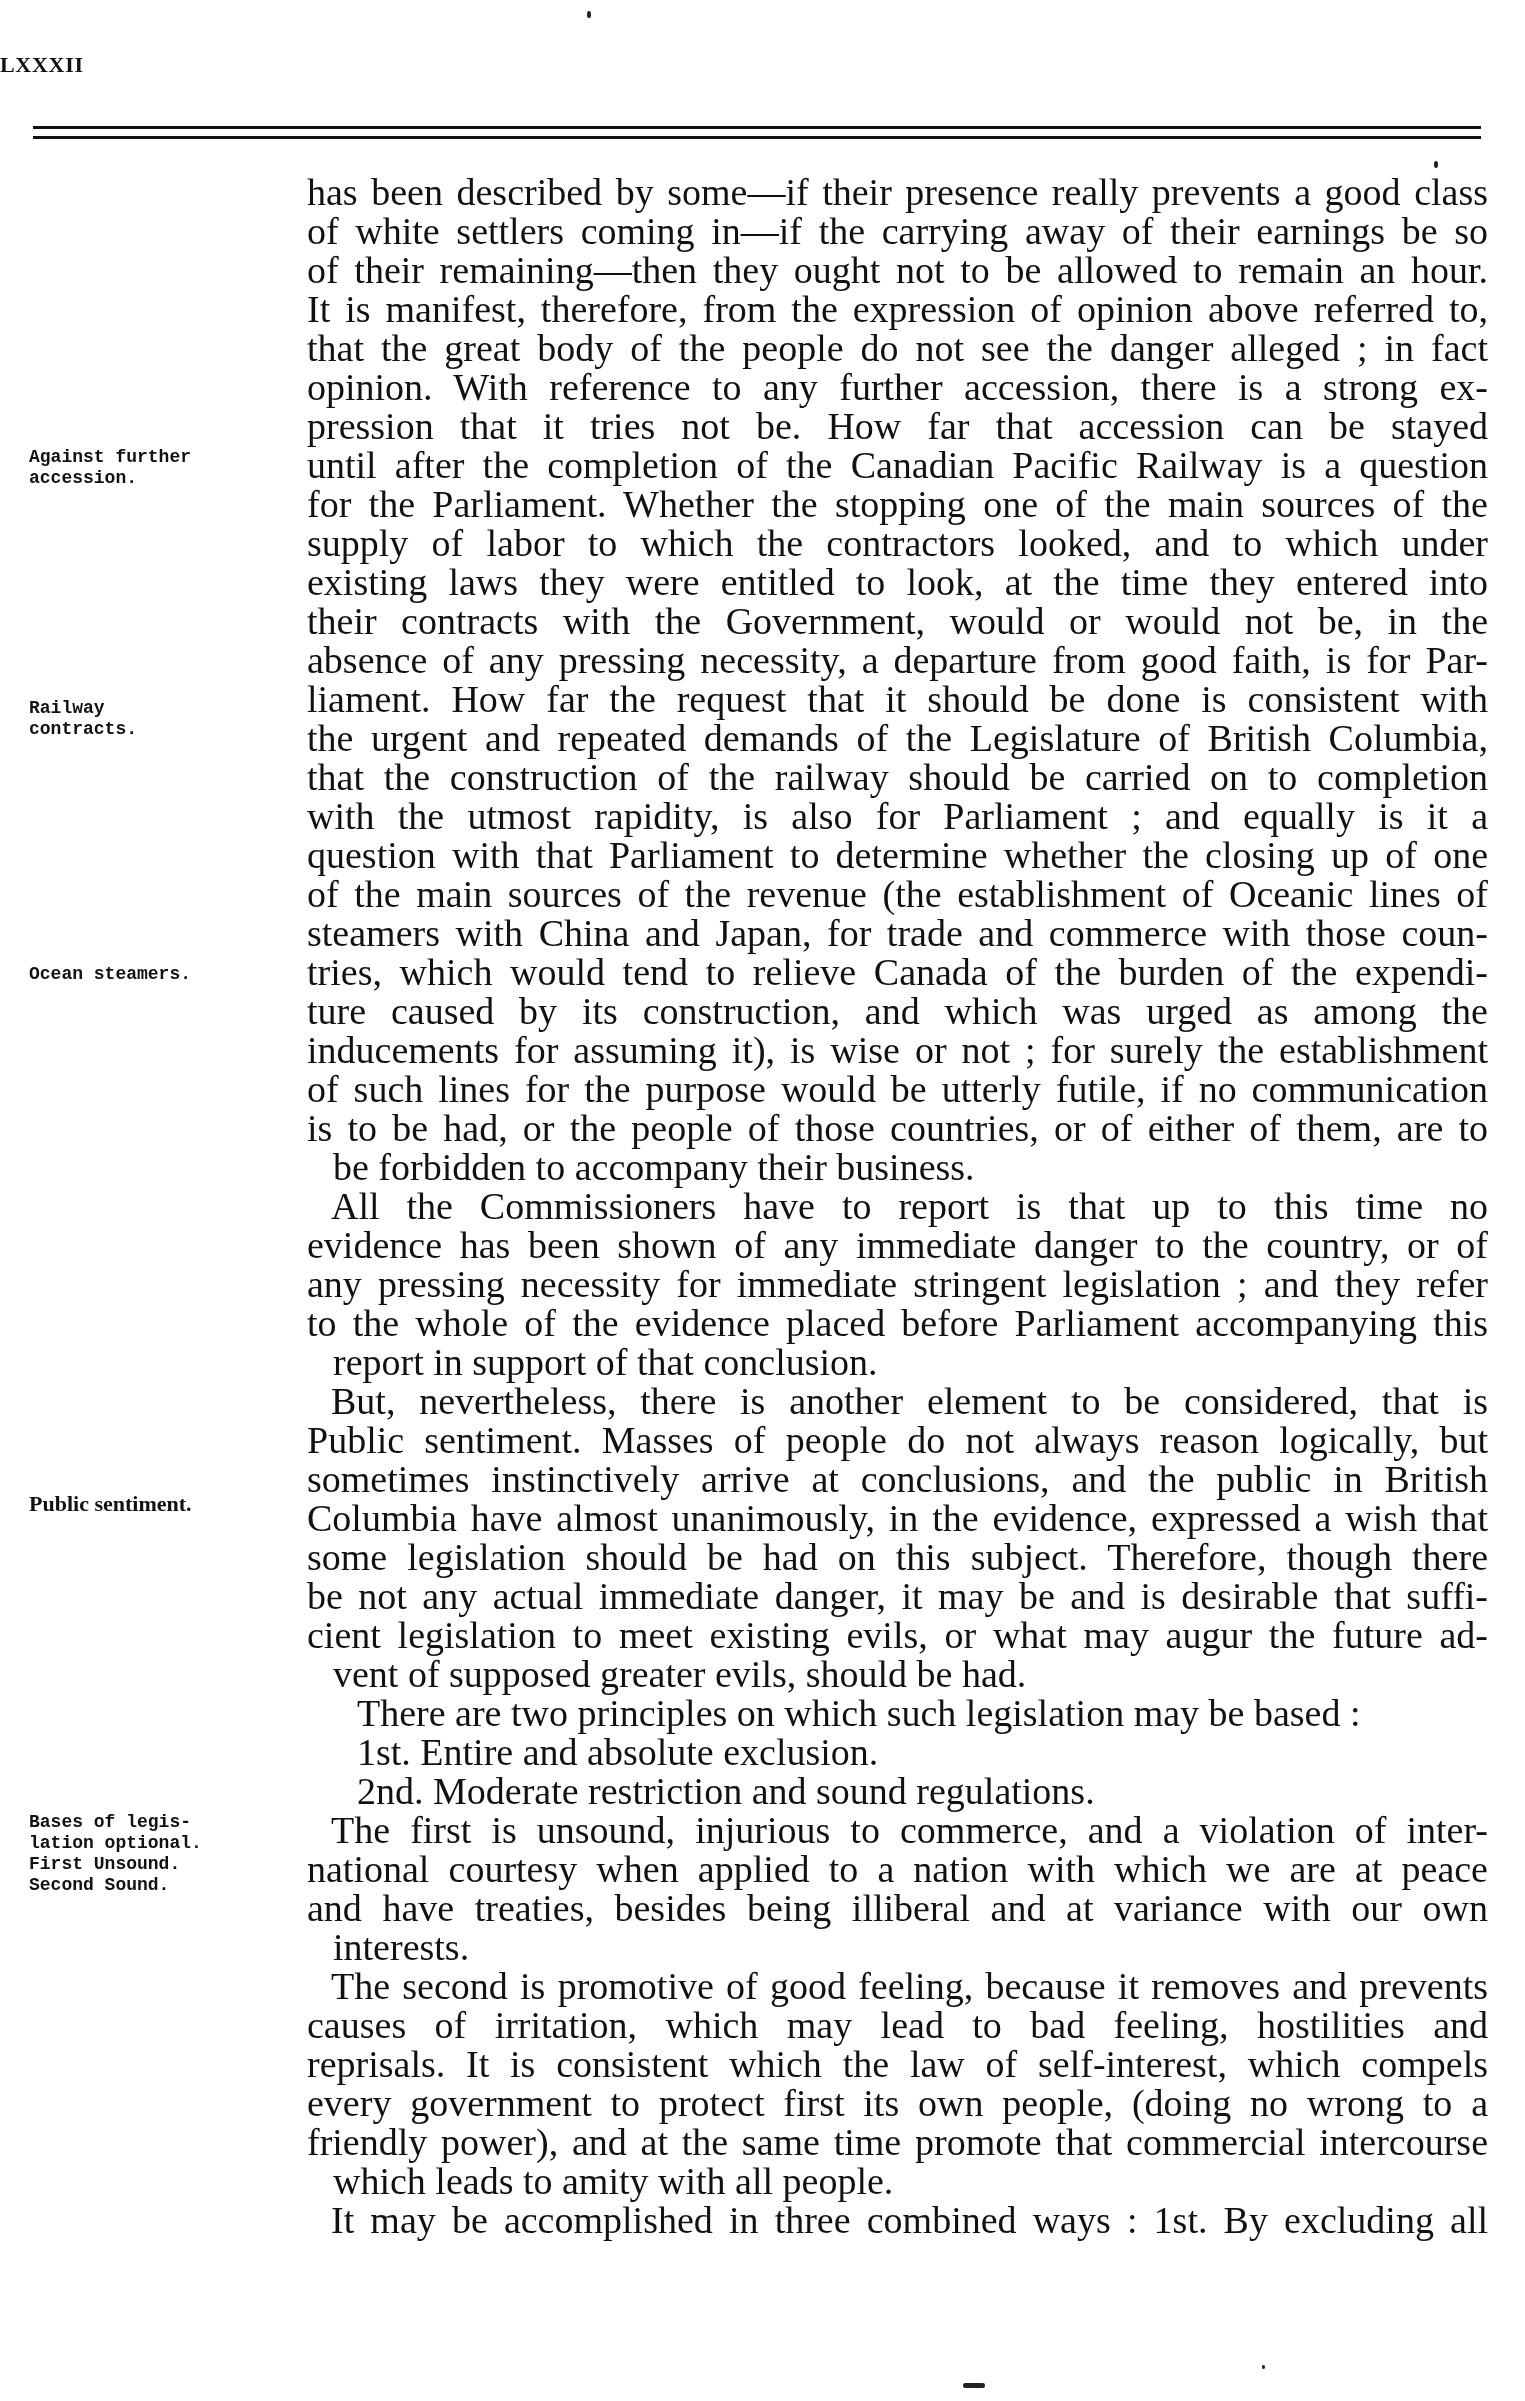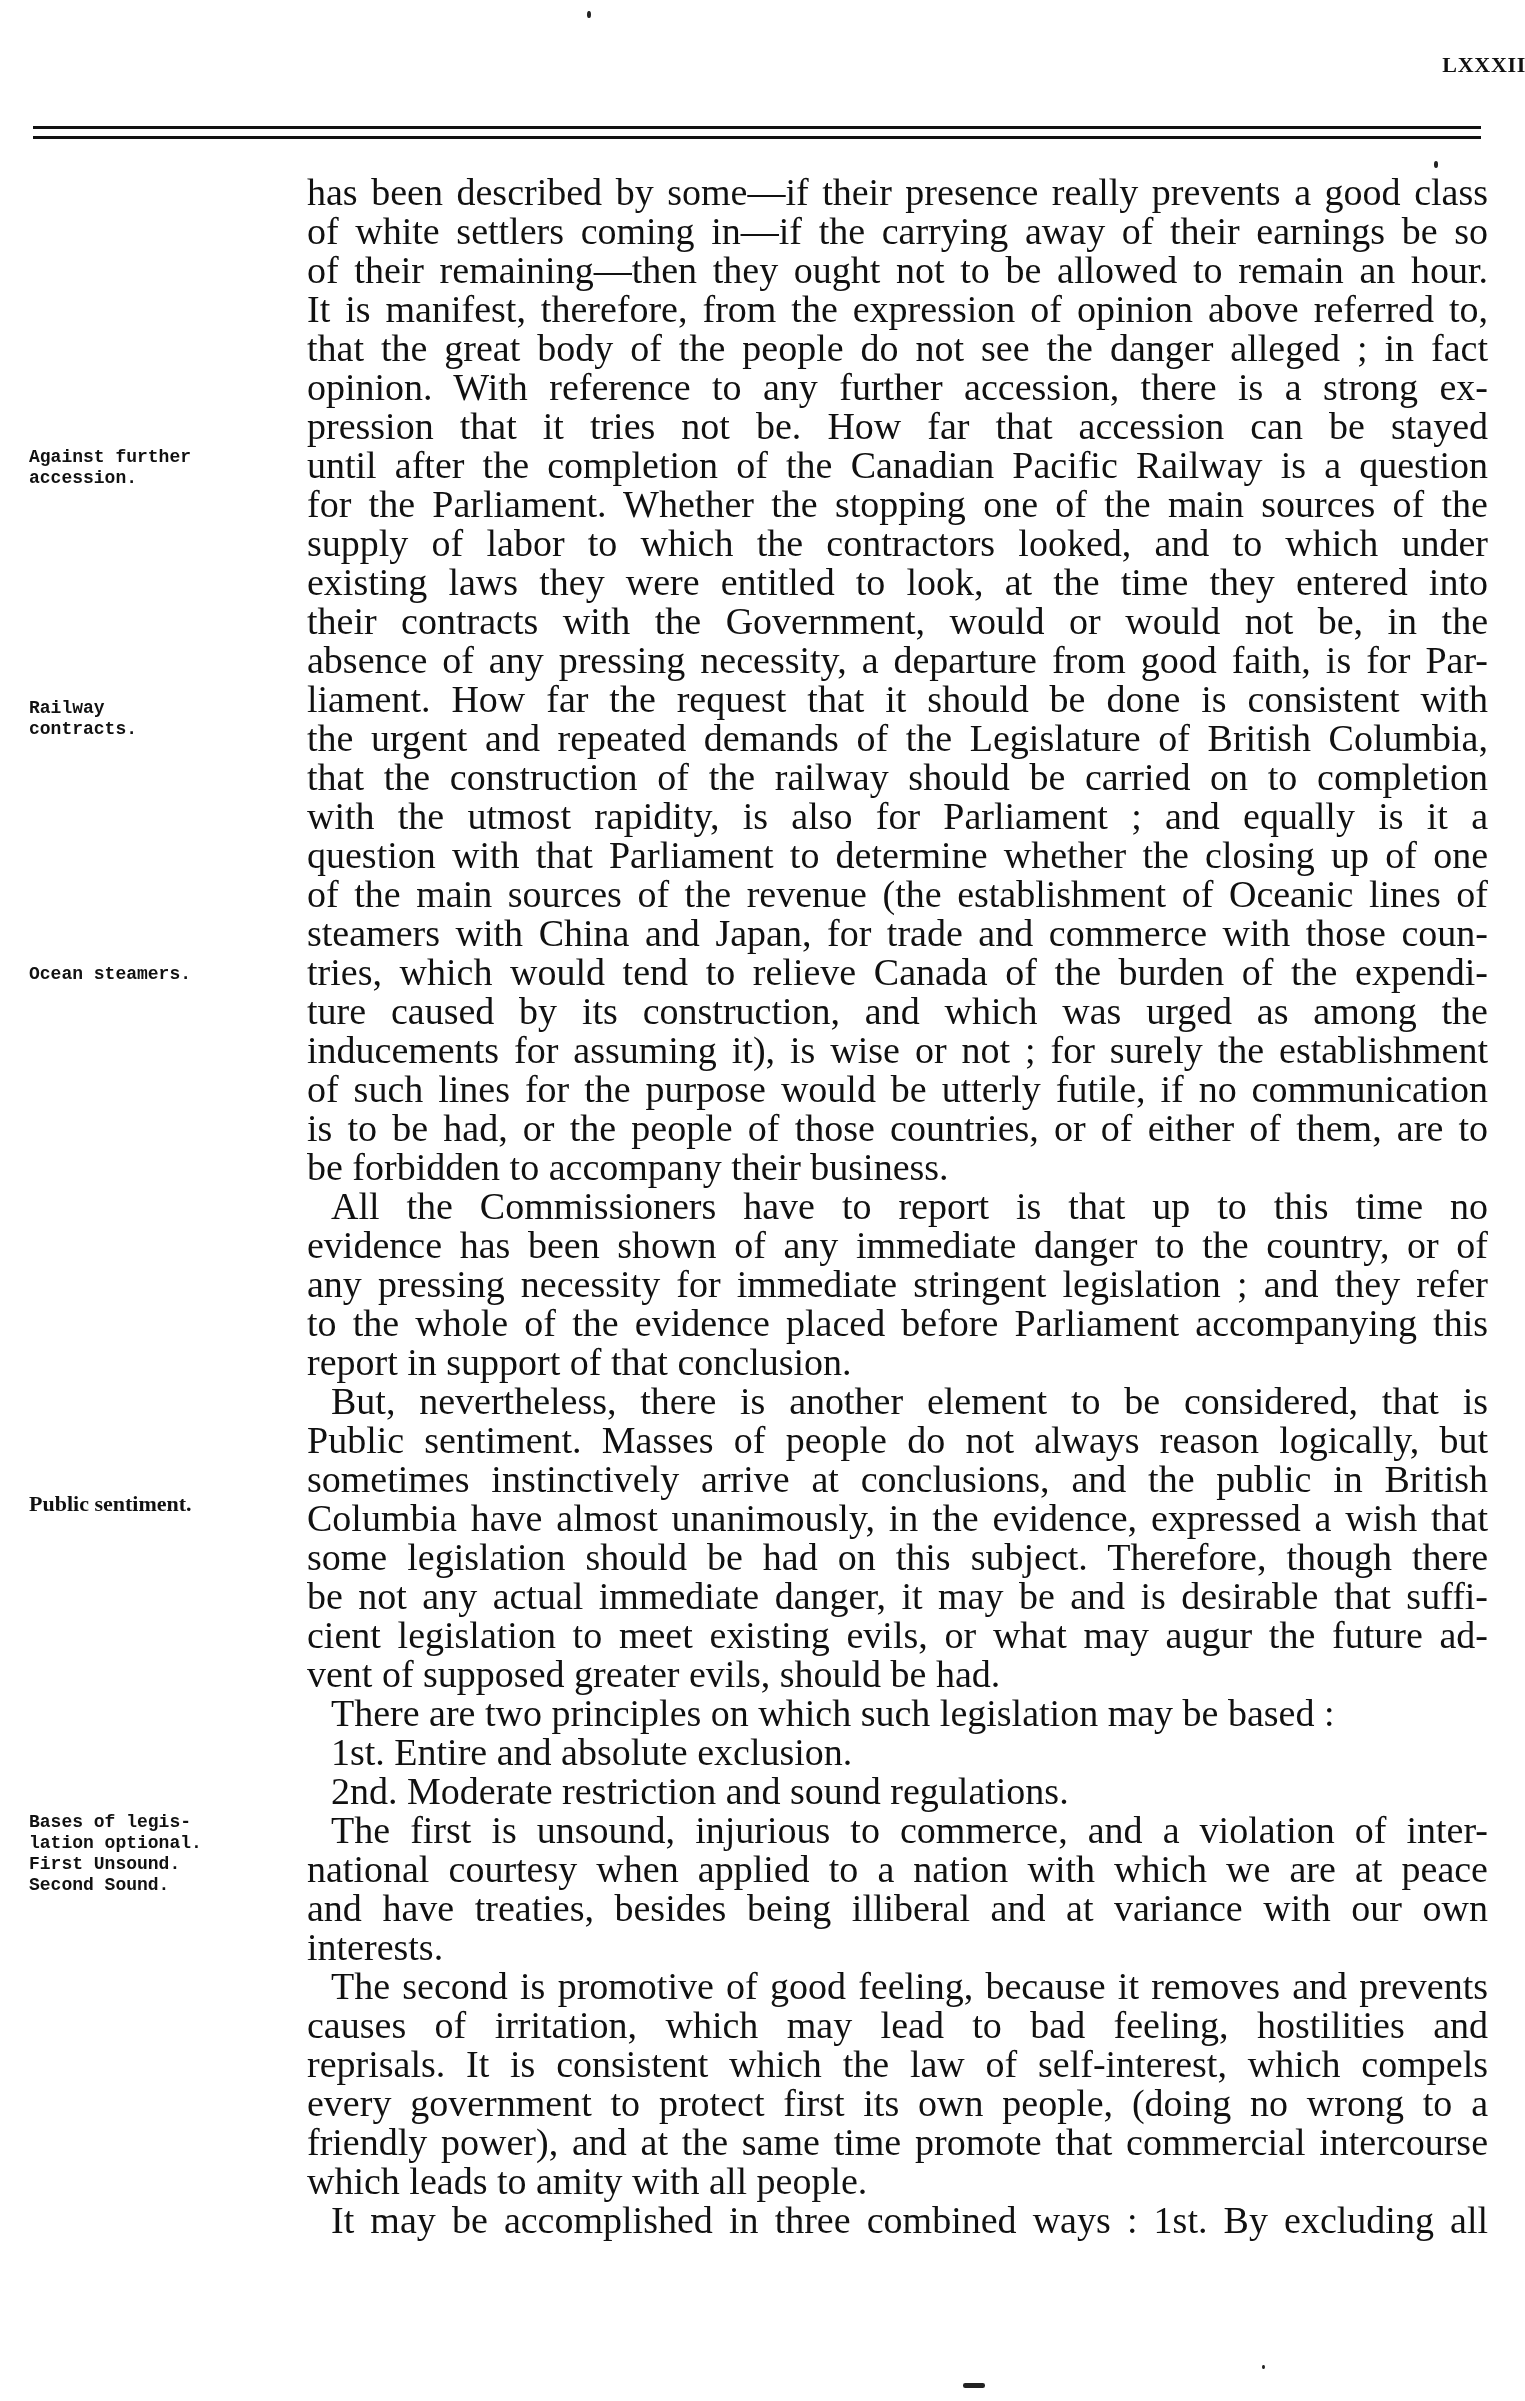--- a/index.html
+++ b/index.html
@@ -1,26 +1,26 @@
 <!DOCTYPE html>
 <html style="font-size:11.6px"><head>
 <meta charset="utf-8">
 <style>
   html, body { margin: 0; padding: 0; background: #ffffff; }
   body { width: 1526px; height: 2401px; position: relative; overflow: hidden;
          font-family: "DejaVu Serif", "Liberation Serif", serif; color: #111; }
-  .page-number { position: absolute; top: 52px; left: 0; width: 1526px; text-align: right;
+  .page-number { position: absolute; top: 52px; left: 0; width: 1526px; text-align: left;
          font-family: "Liberation Serif", serif; font-weight: bold; font-size: 22px; letter-spacing: 0.7px; }
   .rule { position: absolute; left: 33px; width: 1448px; height: 2.9px; background: #111; }
   .rule.r1 { top: 126px; }
   .rule.r2 { top: 136px; }
   .body-text { position: absolute; left: 307px; top: 173px; width: 1181px;
          font-family: "Liberation Serif", serif; font-size: 38px; line-height: 39px; }
   .line { display: block; white-space: nowrap; text-align: justify; text-align-last: justify; height: 39px; }
-  .line.last { text-align-last: left; }
+  .line.last { text-align-last: left; margin-left: 26px; }
   .line.indent { padding-left: 24px; }
   .sidenote { position: absolute; left: 29px; width: 261px;
          font-family: Liberation Mono, monospace; font-weight: bold; font-size: 18px; line-height: 21px; }
   .speck { position: absolute; background: #222; border-radius: 50%; }
 </style>
 </head>
 <body>
 
 <div class="page-number">LXXXII</div>
 <div class="rule r1"></div>

